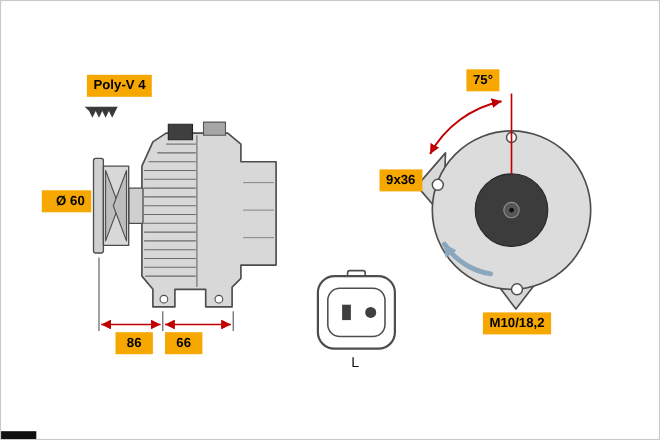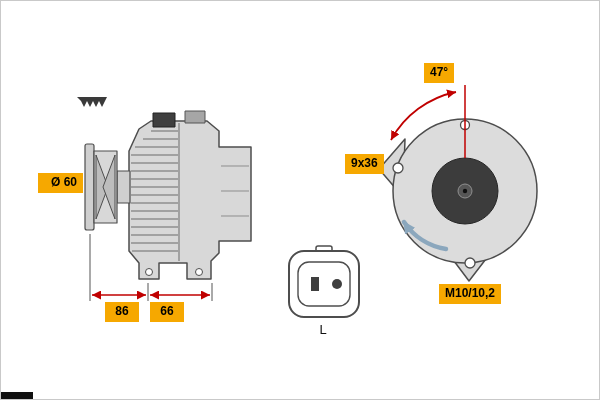--- a/index.html
+++ b/index.html
@@ -136,22 +136,23 @@
     <g fill="none">
       <line x1="464" y1="84" x2="464" y2="157" stroke="#C00000" stroke-width="1.5"></line>
       <path d="M455,91 A96,96 0 0 0 390,139" stroke="#C00000" stroke-width="1.8" marker-start="url(#arrow-red)" marker-end="url(#arrow-red)"></path>
     </g>
 
     <path d="M445,248 A62,62 0 0 1 403,221" fill="none" stroke="#8BA7BD" stroke-width="4.5" stroke-linecap="round" marker-end="url(#arrow-blue)"></path>
 
     <rect x="0" y="391" width="32" height="9" fill="#101010"></rect>
   </svg>
 
+  <div class="tag" style="left:78px;  top:67px;">Poly-V 4</div>
   <div class="tag" style="left:37px;  top:172px;padding-left:13px;">Ø 60</div>
-  <div class="tag" style="left:423px; top:62px;">47°</div>
+  <div class="tag" style="left:423px; top:62px;">75°</div>
   <div class="tag" style="left:344px; top:153px;text-align:center;">9x36</div>
-  <div class="tag" style="left:438px; top:283px;">M10/10,2</div>
+  <div class="tag" style="left:438px; top:283px;">M10/18,2</div>
   <div class="tag dim" style="left:104px; top:301px;">86</div>
   <div class="tag dim" style="left:149px; top:301px;">66</div>
 
   <div class="pin-label" style="left:312px; top:322px;">L</div>
 
 </div>
 
 </body></html>

